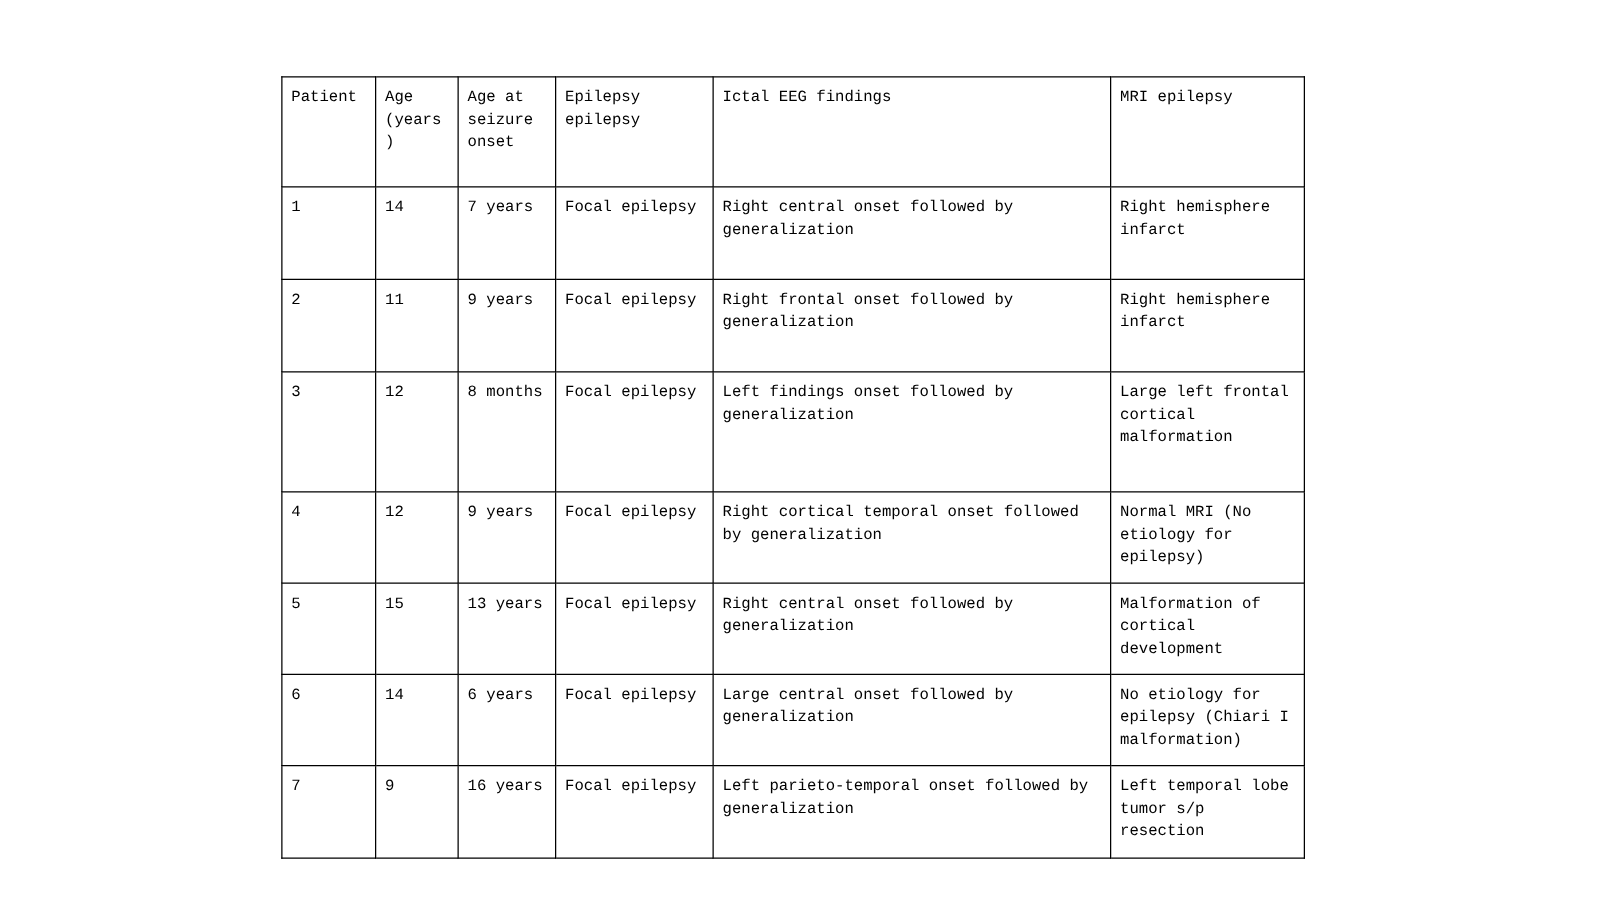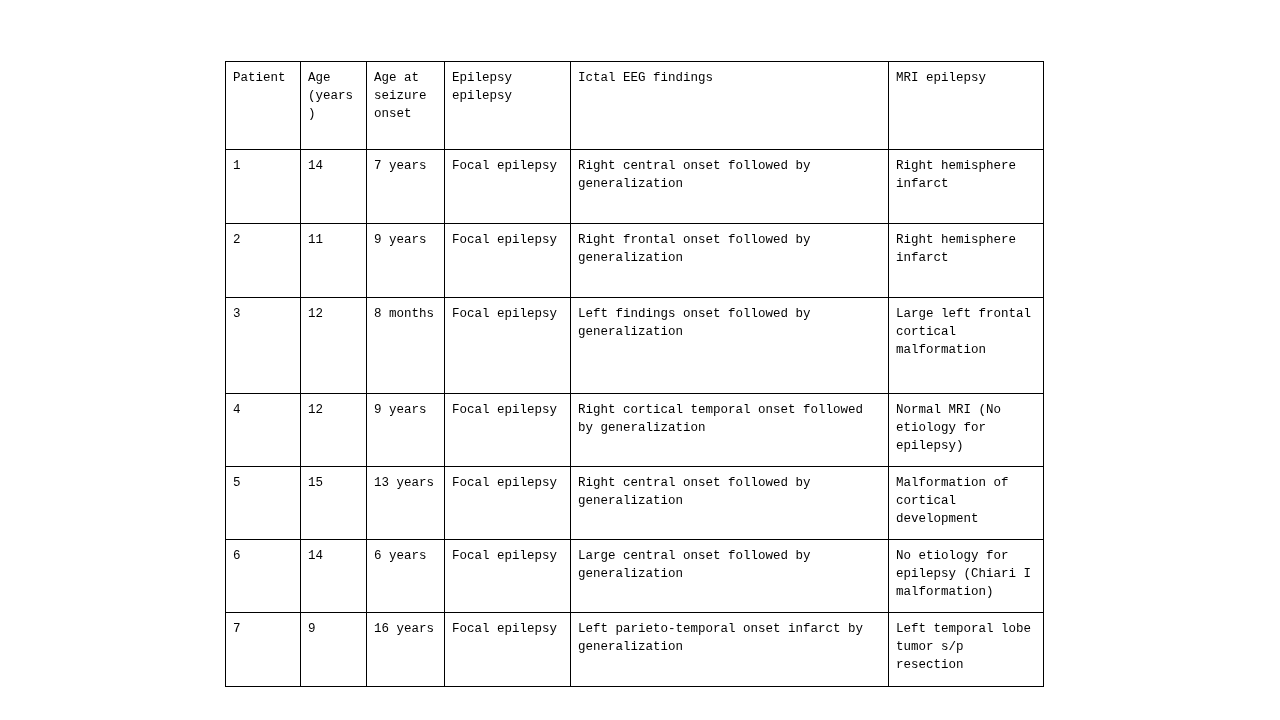--- a/index.html
+++ b/index.html
@@ -126,19 +126,19 @@
           <td>6 years</td>
           <td>Focal epilepsy</td>
           <td>Large central onset followed by generalization</td>
           <td>No etiology for epilepsy (Chiari I malformation)</td>
         </tr>
         <tr class="r7">
           <td>7</td>
           <td>9</td>
           <td>16 years</td>
           <td>Focal epilepsy</td>
-          <td>Left parieto-temporal onset infarct by generalization</td>
+          <td>Left parieto-temporal onset followed by generalization</td>
           <td>Left temporal lobe tumor s/p resection</td>
         </tr>
       </tbody>
     </table>
   </div>
 </div>
 
 </body></html>

